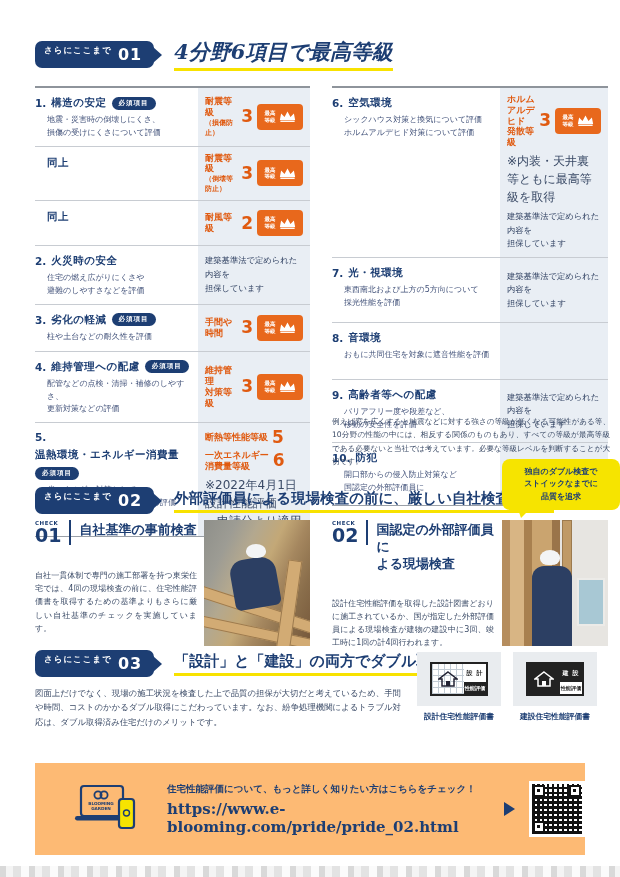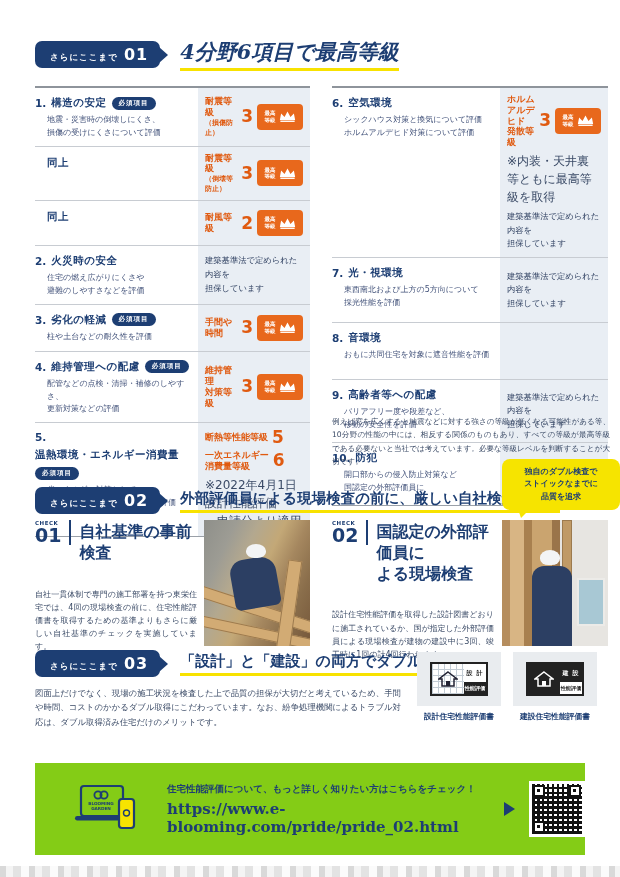--- a/index.html
+++ b/index.html
@@ -2,21 +2,21 @@
 <html><head>
 <meta charset="utf-8">
 <style>
   html,body{margin:0;padding:0;}
   body{font-family:"DejaVu Sans","Liberation Sans",sans-serif;background:#fff;}
   .page{position:relative;width:620px;height:877px;background:#ffffff;overflow:hidden;}
 
   
   .sec-header{position:absolute;display:flex;align-items:center;gap:20px;}
   .sec-badge{position:relative;background:#1d3e73;color:#fff;border-radius:7px;
-    padding:4px 12px 4px 15px;display:flex;align-items:flex-end;gap:6px;flex:none;}
+    padding:4px 12px 4px 9px;display:flex;align-items:flex-start;gap:6px;flex:none;}
   .sec-badge::after{content:"";position:absolute;right:-8px;top:50%;transform:translateY(-50%);
     border-left:9px solid #1d3e73;border-top:8px solid transparent;border-bottom:8px solid transparent;}
   .sec-badge .sb-small{font-size:8.5px;font-weight:700;letter-spacing:1px;}
   .sec-badge .sb-num{font-size:16px;font-weight:700;letter-spacing:1px;}
   .sec-title{font-family:"DejaVu Serif","Liberation Serif",serif;font-weight:700;color:#1d3e73;
     border-bottom:3px solid #f8e200;padding-bottom:2px;white-space:nowrap;}
   .sec-title.italic{font-style:italic;}
 
   
   .tcol{position:absolute;border-top:2px solid #8e949b;}
@@ -49,21 +49,21 @@
     line-height:1.55;text-align:center;border-radius:8px;padding:7px 6px;white-space:pre-line;}
   .bubble::after{content:"";position:absolute;left:16px;bottom:-8px;
     border-top:9px solid #f6e400;border-left:3px solid transparent;border-right:9px solid transparent;}
   .ccol{position:absolute;}
   .chead{display:flex;align-items:flex-start;gap:8px;width:168px;}
   .checkblock{display:flex;flex-direction:column;align-items:flex-start;border-right:2px solid #1d3e73;
     padding-right:8px;flex:none;}
   .check-lbl{font-size:5.5px;font-weight:700;color:#1d3e73;letter-spacing:.5px;}
   .check-num{font-size:19px;font-weight:700;color:#1d3e73;line-height:1;}
   .check-title{font-family:"DejaVu Serif","Liberation Serif",serif;font-weight:700;color:#1d3e73;
-    font-size:16px;line-height:1.3;white-space:pre-line;padding-top:2px;}
+    font-size:13px;line-height:1.3;white-space:pre-line;padding-top:2px;}
   .cbody{width:162px;margin-top:24px;font-size:8px;color:#3a4a66;line-height:1.65;text-align:justify;}
   .photo{position:absolute;top:0;right:0;width:106px;height:126px;overflow:hidden;}
   .photo .beam{position:absolute;background:#d2ab74;border:1px solid #9c7a4e;}
   .helmet{position:absolute;background:#f3f4f5;border-radius:50% 50% 42% 42%;}
   .wbody{position:absolute;background:#2c3f63;}
 
   
   .s3-body{position:absolute;font-size:8.4px;color:#3a4a66;line-height:1.7;text-align:justify;}
   .tiles{position:absolute;display:flex;gap:12px;}
   .tile{display:flex;flex-direction:column;align-items:center;}
@@ -78,21 +78,21 @@
     repeating-linear-gradient(90deg,#c3ccd4 0 1px,transparent 1px 6px);}
   .mark-right{width:22px;display:flex;flex-direction:column;}
   .mtag{flex:1;display:flex;align-items:center;justify-content:center;font-size:6px;font-weight:700;letter-spacing:1px;}
   .mtag2{height:12px;display:flex;align-items:center;justify-content:center;font-size:5.2px;font-weight:700;}
   .mark-light .mtag{color:#222;}
   .mark-light .mtag2{background:#222;color:#fff;}
   .mark-dark .mtag{color:#fff;}
   .mark-dark .mtag2{background:#fff;color:#222;}
 
   
-  .footer{position:absolute;background:#84cc16;display:flex;align-items:center;}
+  .footer{position:absolute;background:#fdba74;display:flex;align-items:center;}
   .f-text{margin-left:26px;}
   .f-lead{font-family:"DejaVu Serif","Liberation Serif",serif;font-weight:700;color:#1d3e73;font-size:9.5px;}
   .f-url{font-family:"DejaVu Serif","Liberation Serif",serif;font-weight:700;color:#1d3e73;font-size:15px;margin-top:4px;}
   .f-arrow{margin-left:16px;width:0;height:0;border-left:11px solid #1d3e73;
     border-top:7px solid transparent;border-bottom:7px solid transparent;flex:none;}
   .qr{position:relative;margin-left:14px;width:56px;height:56px;background:#fff;padding:3px;box-sizing:border-box;flex:none;}
   .qrpat{width:100%;height:100%;background:
     repeating-linear-gradient(0deg,#111 0 2.5px,transparent 2.5px 5px),
     repeating-linear-gradient(90deg,#111 0 2.5px,#fff 2.5px 5px);}
   .fp{position:absolute;width:12px;height:12px;border:2.5px solid #111;background:#fff;box-sizing:border-box;}

